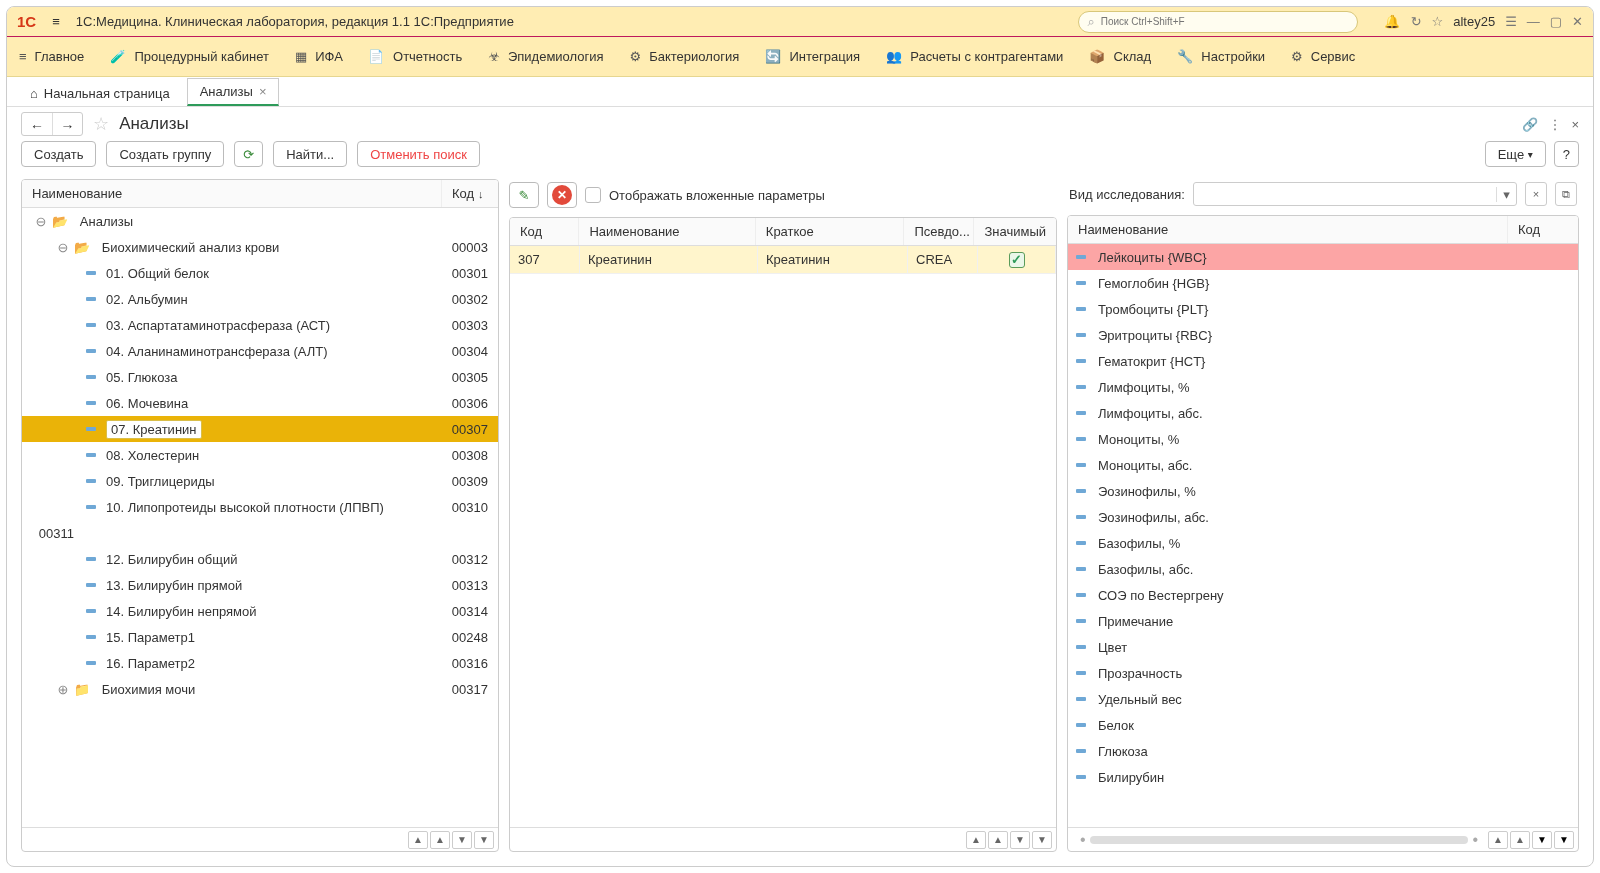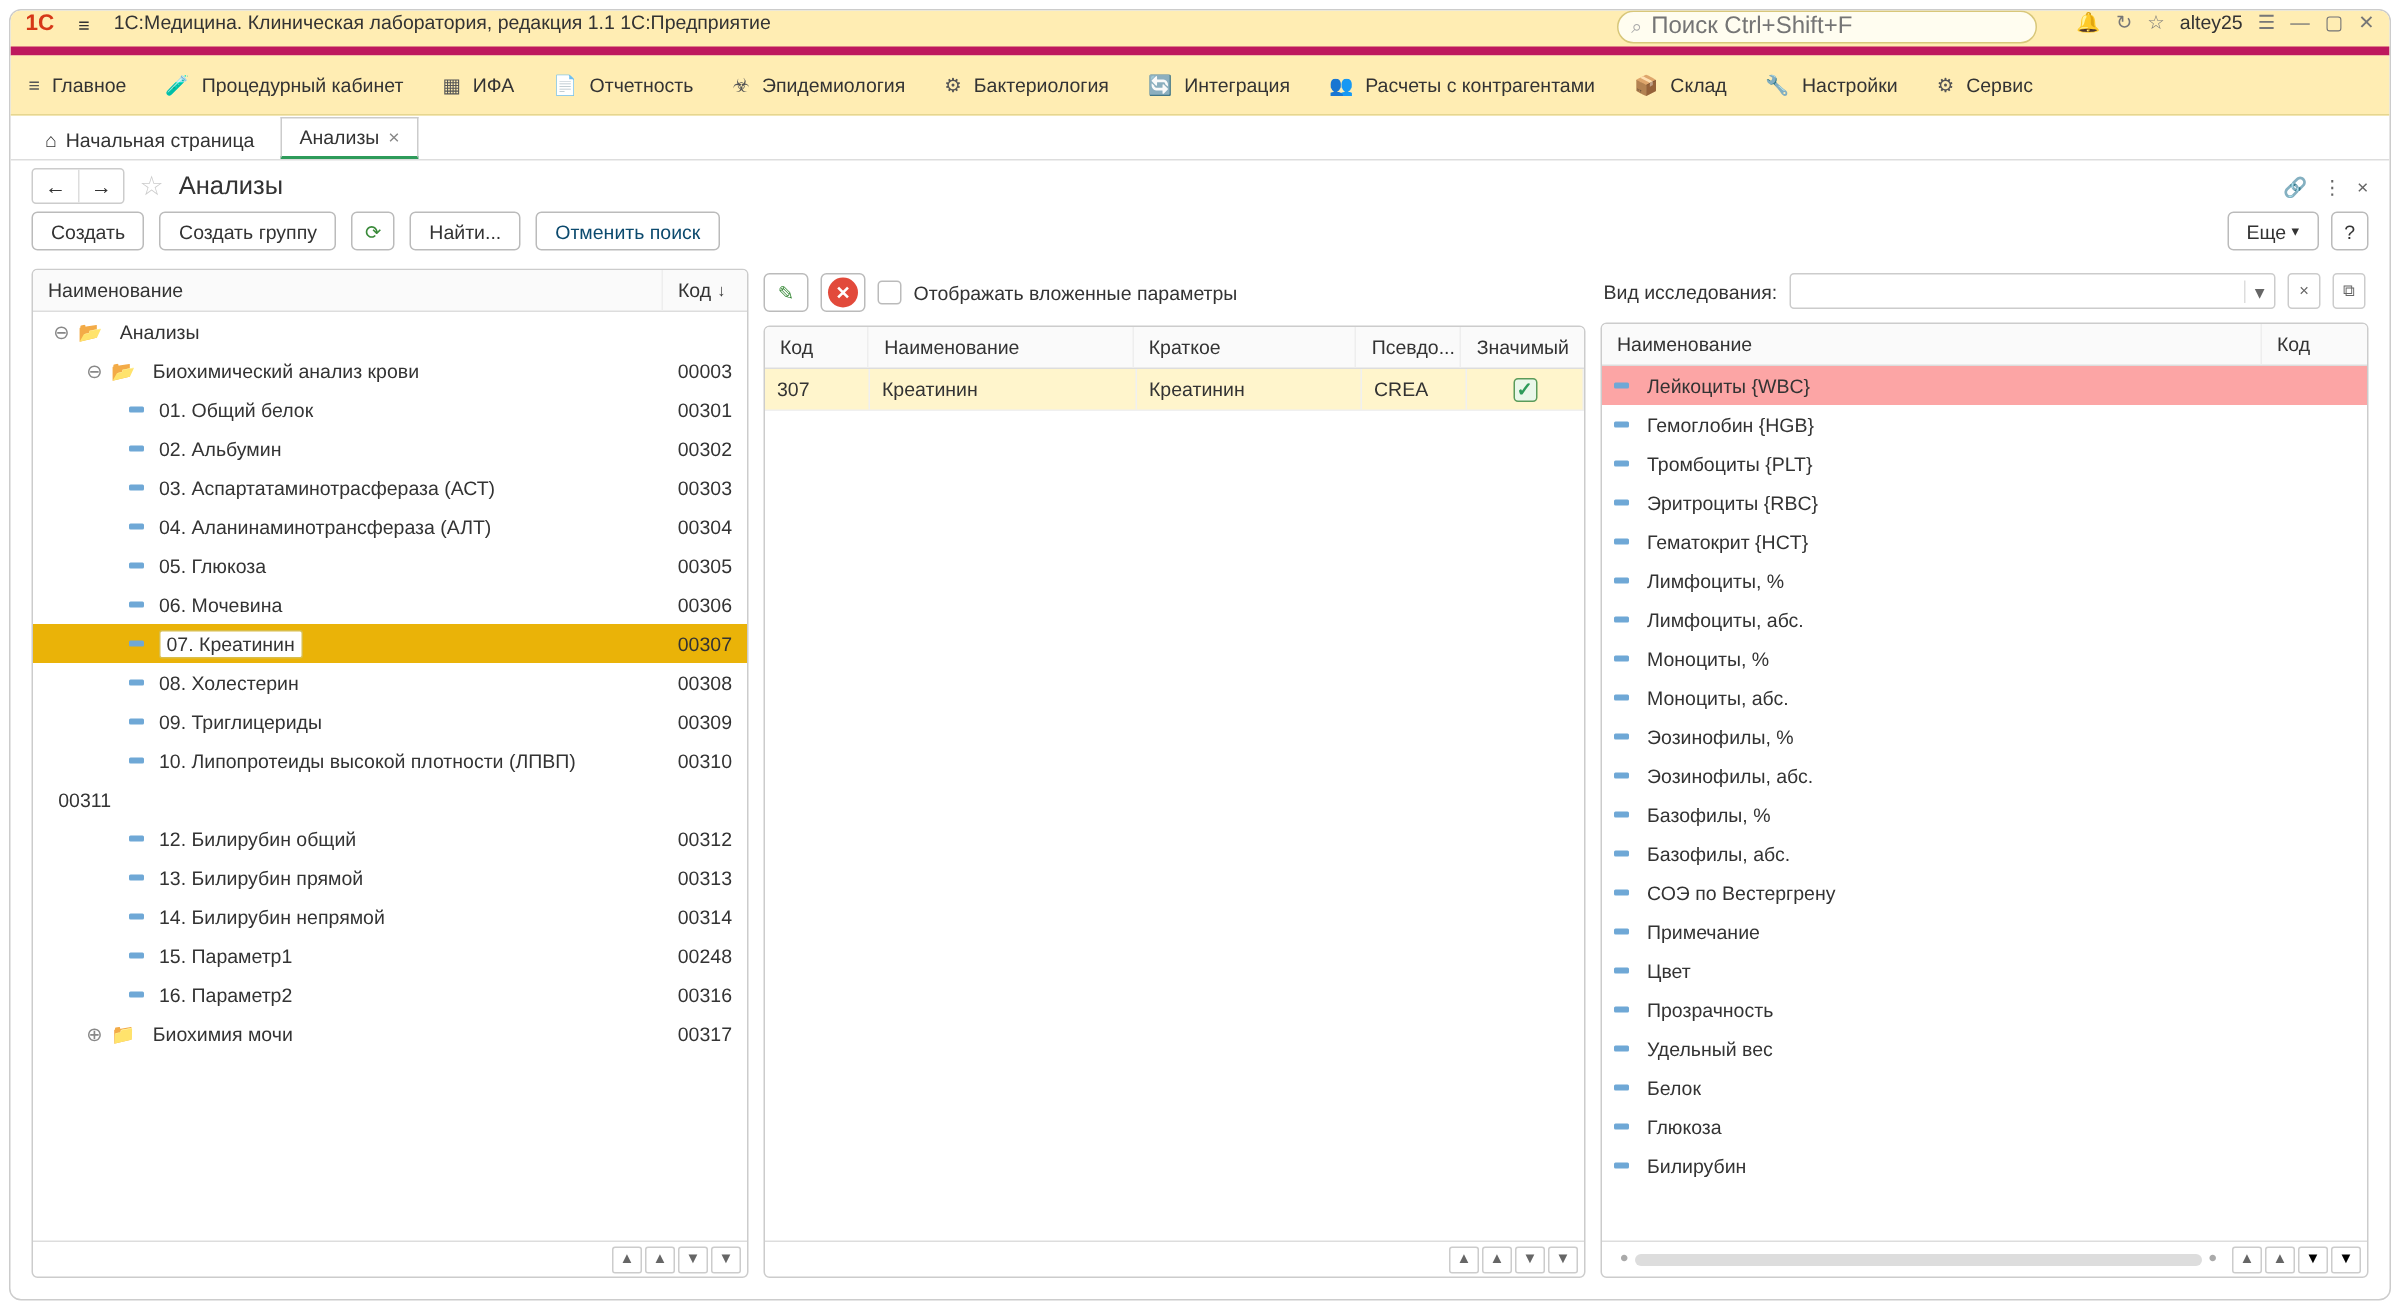--- a/index.html
+++ b/index.html
@@ -1,39 +1,39 @@
 <!DOCTYPE html>
 <html><head>
 <meta charset="utf-8">
 <style>
 *{box-sizing:border-box;margin:0;padding:0;font-family:Arial,sans-serif;font-size:13px;color:#333}
 body{background:#fff;width:1600px;height:873px;overflow:hidden}
 .outer{border:1px solid #ccc;border-radius:8px;width:1588px;height:861px;margin:6px;overflow:hidden;display:flex;flex-direction:column}
-.titlebar{background:#ffedb3;height:30px;display:flex;align-items:flex-start;padding:0 10px;gap:12px;border-bottom:6px solid #be185d}
+.titlebar{background:#ffedb3;height:30px;display:flex;align-items:center;padding:0 10px;gap:12px;border-bottom:1px solid #be185d}
 .logo{font-weight:bold;color:#d63717;font-size:15px}
 .menu-icon{cursor:pointer;padding:2px 4px}
 .title-text{flex:0 0 auto}
 .search-box{margin-left:auto;display:flex;align-items:center;border:1px solid #d8c77a;background:#fffdf0;border-radius:12px;height:22px;padding:0 8px;width:280px;gap:6px}
-.search-box input{border:none;outline:none;background:transparent;flex:1;font-size:16px;color:#14532d}
+.search-box input{border:none;outline:none;background:transparent;flex:1;font-size:10px;color:#14532d}
 .titlebar-right{display:flex;align-items:center;gap:10px;margin-left:14px}
 .titlebar-right .ic{cursor:pointer;color:#777}
 .menubar{background:#ffedb3;height:40px;display:flex;align-items:center;padding:0 12px;gap:26px;border-bottom:1px solid #e6d690}
 .menuitem{display:flex;align-items:center;gap:8px;cursor:pointer;color:#333}
 .menuitem .mi-ic{color:#555}
 .tabrow{height:30px;display:flex;align-items:flex-end;padding:0 10px;border-bottom:1px solid #ddd;gap:4px}
 .tab{display:flex;align-items:center;gap:6px;padding:5px 12px;border:1px solid transparent;border-bottom:none;cursor:pointer;color:#333}
 .tab.active{border-color:#ccc;border-bottom:2px solid #2e9b5a;background:#fff}
 .tab .close{color:#888}
 .page-head{height:34px;display:flex;align-items:center;padding:0 14px;gap:10px}
 .page-title{font-size:17px;font-weight:normal}
 .head-right{margin-left:auto;display:flex;gap:10px;align-items:center}
 .toolbar{height:38px;display:flex;padding:0 14px;gap:10px}
 .btn{border:1px solid #bbb;border-radius:4px;background:#fff;height:26px;padding:0 12px;display:flex;align-items:center;cursor:pointer;font-size:13px}
 .btn.icon-only{padding:0 8px}
-.btn.disabled{color:#0c4a6e;cursor:default}
+.btn.disabled{color:#ef4444;cursor:default}
 .toolbar-right{margin-left:auto;display:flex;gap:8px}
 .work{flex:1;display:flex;padding:0 14px 14px 14px;gap:10px;overflow:hidden}
 .panel{border:1px solid #ccc;border-radius:4px;display:flex;flex-direction:column;overflow:hidden;background:#fff}
 .panel-left{width:478px}
 .panel-right{flex:1;display:flex;flex-direction:column;gap:6px}
 .thead{display:flex;border-bottom:1px solid #ddd;background:#fafafa}
 .th{padding:6px 10px;border-right:1px solid #eee;color:#333}
 .th:last-child{border-right:none}
 .tbody{flex:1;overflow:auto}
 .tree-row{display:flex;align-items:center;height:26px;padding-left:6px;cursor:pointer}

